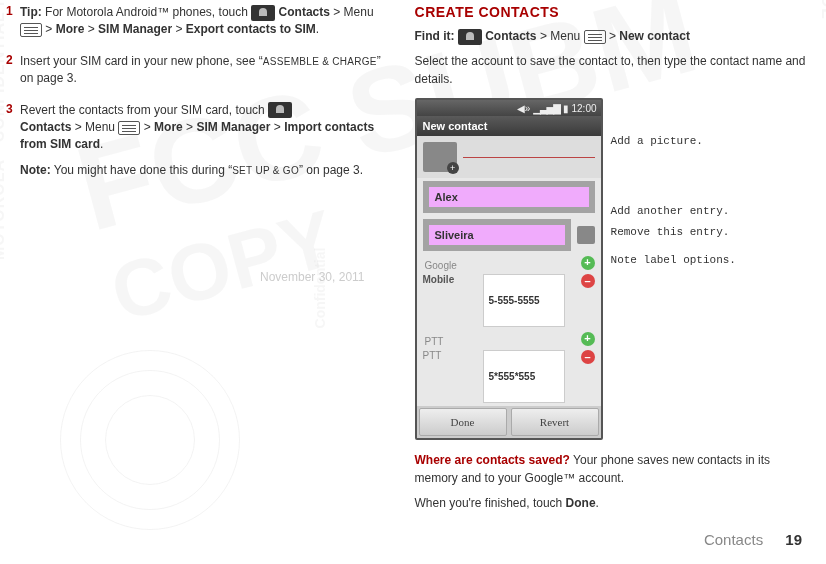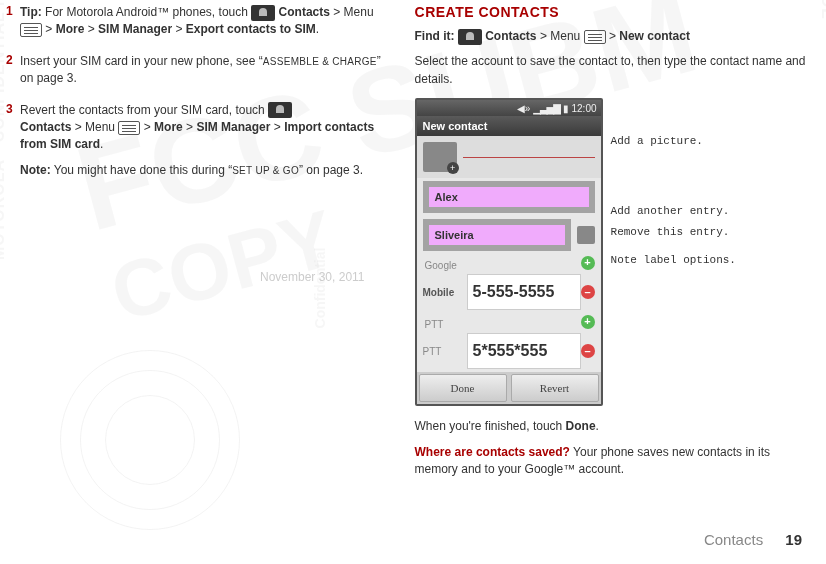--- a/index.html
+++ b/index.html
@@ -42,24 +42,24 @@
 .statusbar { height: 16px; background: linear-gradient(#666,#444); color: #eee; display: flex; justify-content: flex-end; align-items: center; padding: 0 4px; font-size: 10px; gap: 3px; }
 .statusbar .sig { letter-spacing: -1px; }
 .titlebar { background: linear-gradient(#5a5a5a,#3a3a3a); color: #fff; font-weight: bold; padding: 4px 6px; font-size: 11px; }
 .panel { background: #e8e8e8; }
 .picrow { display: flex; align-items: center; background: #ddd; padding: 6px; gap: 6px; }
 .picplaceholder { width: 34px; height: 30px; background: #888; border-radius: 2px; position: relative; }
 .picplaceholder::after { content: "+"; position: absolute; bottom: -2px; right: -2px; background: #444; color: #fff; width: 12px; height: 12px; border-radius: 50%; font-size: 9px; line-height: 12px; text-align: center; }
 .spacer-line { flex: 1; border-top: 1px solid #b44; }
 .field { background: #f0abfc; margin: 3px 6px; padding: 4px 6px; border: 6px solid #a3a3a3; color: #666; }
 .field.bold-val { color: #333; font-weight: bold; }
-.field-row { display: flex; align-items: center; gap: 0; margin: 3px 6px; }
+.field-row { display: flex; align-items: flex-start; gap: 16px; margin: 3px 6px; }
 .field-row .label { flex: 0 0 44px; font-size: 10px; color: #555; font-weight: bold; }
 .field-row .label.light { font-weight: normal; color: #888; }
-.field-row .val { flex: 1; background: #fff; border: 1px solid #ccc; padding: 8px 5px; font-size: 16px; color: #333; font-weight: bold; }
+.field-row .val { flex: 1; background: #fff; border: 1px solid #ccc; padding: 20px 5px; font-size: 10px; color: #333; font-weight: bold; }
 .ctrl { width: 14px; height: 14px; border-radius: 50%; display: inline-flex; align-items: center; justify-content: center; color: #fff; font-size: 11px; font-weight: bold; line-height: 1; }
 .ctrl.add { background: #5b5; }
 .ctrl.rem { background: #d44; }
 .chev { width: 18px; height: 18px; background: #888; border-radius: 2px; display: inline-block; margin-left: auto; margin-right: 6px; }
 .section-label { font-size: 10px; color: #888; padding: 6px 8px 0; }
 .btnrow { display: flex; background: #ccc; }
 .pbtn { flex: 1; text-align: center; padding: 7px 0; background: linear-gradient(#eee,#ccc); border: 1px solid #aaa; margin: 2px; border-radius: 2px; color: #444; font-family: Georgia, serif; }
 
 .callouts { font-size: 11px; line-height: 1.3; }
 .callouts div { margin-bottom: 20px; position: relative; font-family: Liberation Mono, monospace; }
@@ -181,24 +181,24 @@
 
       <div class="callouts">
         <div class="co1">Add a picture.</div>
         <div class="co2">Add another entry.</div>
         <div class="co3">Remove this entry.</div>
         <div class="co4">Note label options.</div>
       </div>
     </div>
 
     <p>
-      <span>When you're finished, touch </span><span class="bold">Done</span><span>.</span>
+      <span class="red">Where are contacts saved?</span><span> Your phone saves new contacts in its memory and to your Google™ account.</span>
     </p>
     <p>
-      <span class="red">Where are contacts saved?</span><span> Your phone saves new contacts in its memory and to your Google™ account.</span>
+      <span>When you're finished, touch </span><span class="bold">Done</span><span>.</span>
     </p>
   </div>
 </div>
 
 <div class="footer">
   <span>Contacts</span>
   <span class="pg">19</span>
 </div>
 
 </body></html>

